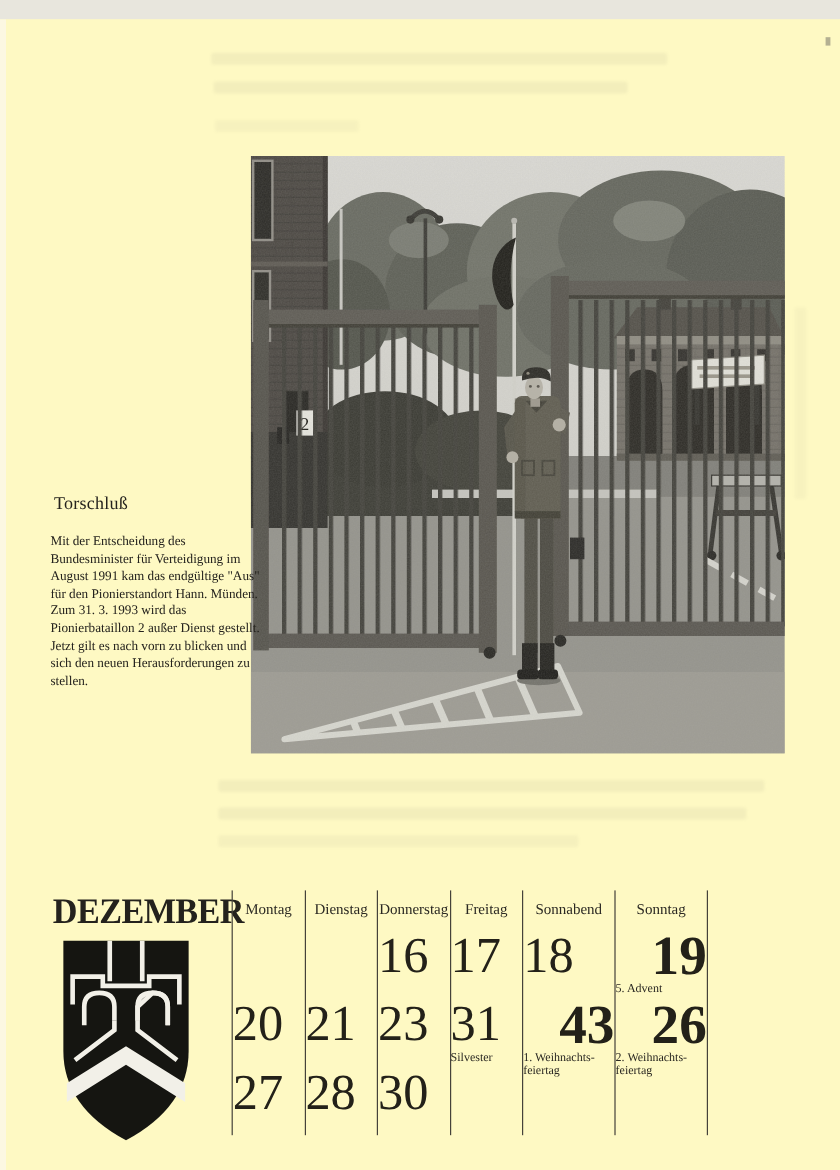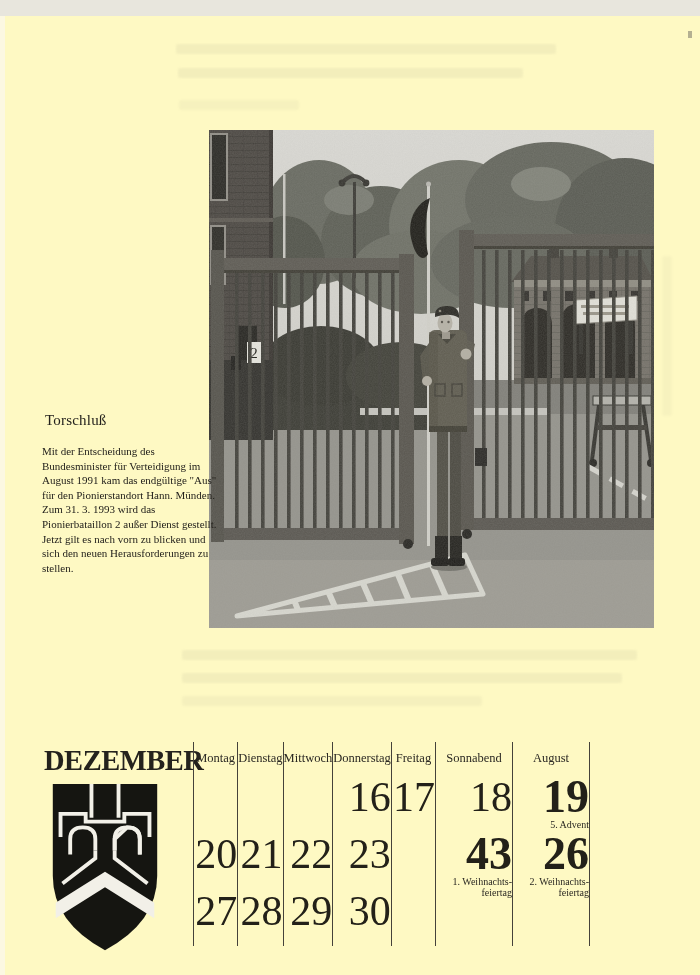--- a/index.html
+++ b/index.html
@@ -32,21 +32,21 @@
   .month{position:absolute;left:44px;top:727px;font-size:30px;
     font-weight:bold;letter-spacing:-.5px;transform:scaleX(.95);
     transform-origin:left;}
   .crest{position:absolute;left:47px;top:764px;}
   .calgrid{position:absolute;left:193px;top:726px;width:397px;height:204px;
     display:flex;}
   .col{flex:1;border-left:1.5px solid #45423a;}
   .col:last-child{border-right:1.5px solid #45423a;}
   .wd{height:33px;display:flex;align-items:center;justify-content:center;
     font-size:12.5px;color:#2a2822;}
-  .cell{height:57px;text-align:right;overflow:visible;}
+  .cell{height:57px;text-align:left;overflow:visible;}
   .num{font-size:42px;line-height:44px;color:#232119;
     font-family:"Liberation Serif",serif;}
   .num.b{font-weight:bold;font-size:46px;line-height:44px;padding-left:30px;}
   .note{font-size:10px;line-height:11px;white-space:pre-line;color:#2a2822;}
 </style>
 </head>
 <body>
 
 <div class="page">
   <div class="edge-left"></div>
@@ -285,65 +285,57 @@
           <div class="num"></div>
         </div>
       <div class="cell">
           <div class="num">21</div>
         </div>
       <div class="cell">
           <div class="num">28</div>
         </div>
     </div>
     <div class="col">
-      <div class="wd">Mittwoch</div>
-      <div class="cell">
-          <div class="num"></div>
-        </div>
-      <div class="cell">
-          <div class="num">22</div>
-        </div>
-      <div class="cell">
-          <div class="num">29</div>
-        </div>
-    </div>
-    <div class="col">
       <div class="wd">Donnerstag</div>
       <div class="cell">
           <div class="num">16</div>
         </div>
       <div class="cell">
           <div class="num">23</div>
         </div>
       <div class="cell">
           <div class="num">30</div>
         </div>
     </div>
     <div class="col">
       <div class="wd">Freitag</div>
       <div class="cell">
           <div class="num">17</div>
         </div>
+      <div class="cell">
+        <div class="num">31</div>
+        <div class="note">Silvester</div>
+      </div>
     </div>
     <div class="col">
       <div class="wd">Sonnabend</div>
       <div class="cell">
           <div class="num">18</div>
         </div>
       <div class="cell">
         <div class="num b">43</div>
         <div class="note">1. Weihnachts-
 feiertag</div>
       </div>
       <div class="cell">
           <div class="num"></div>
         </div>
     </div>
     <div class="col">
-      <div class="wd">August</div>
+      <div class="wd">Sonntag</div>
       <div class="cell">
         <div class="num b">19</div>
         <div class="note">5. Advent</div>
       </div>
       <div class="cell">
         <div class="num b">26</div>
         <div class="note">2. Weihnachts-
 feiertag</div>
       </div>
       <div class="cell">

